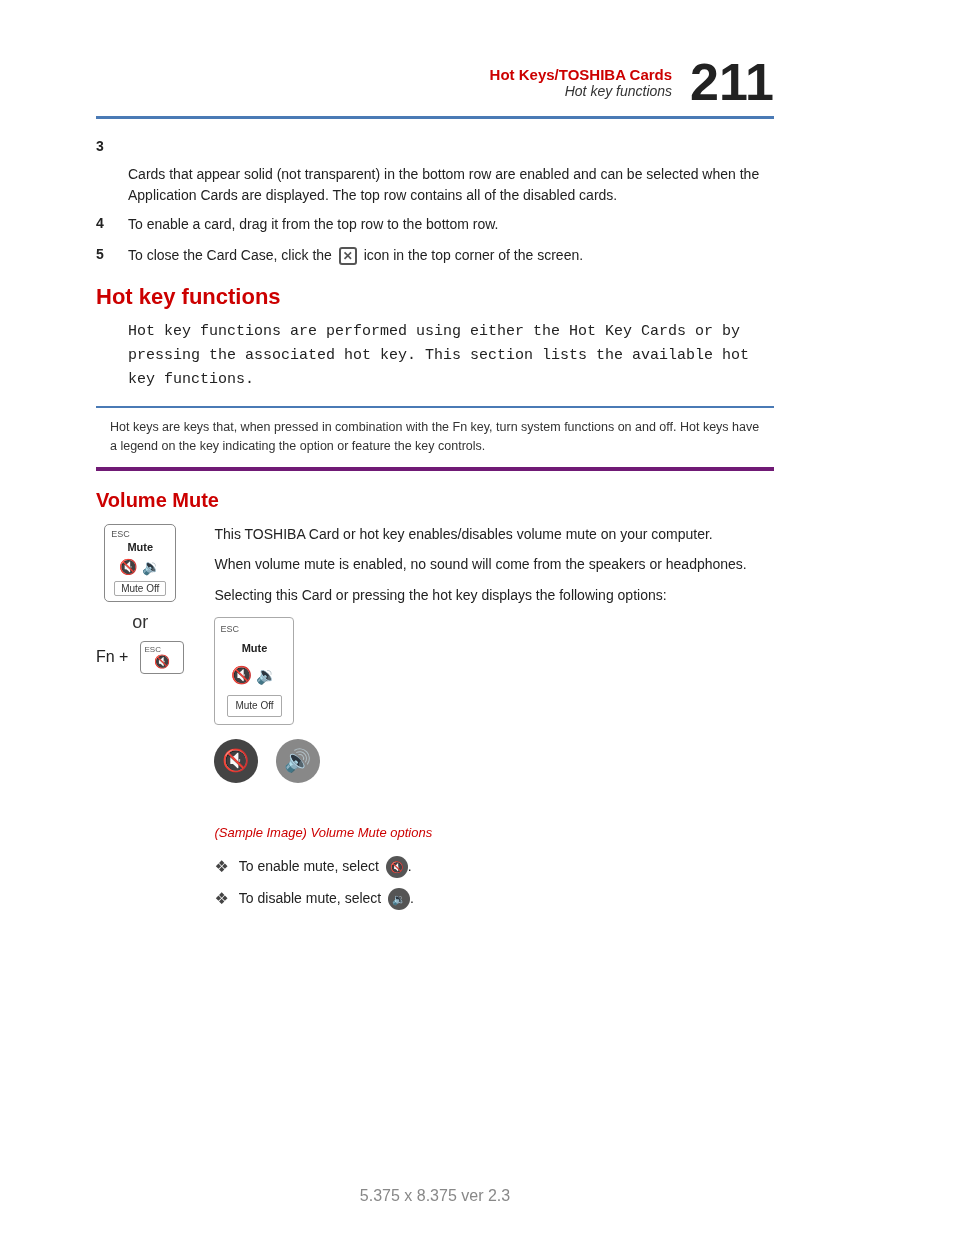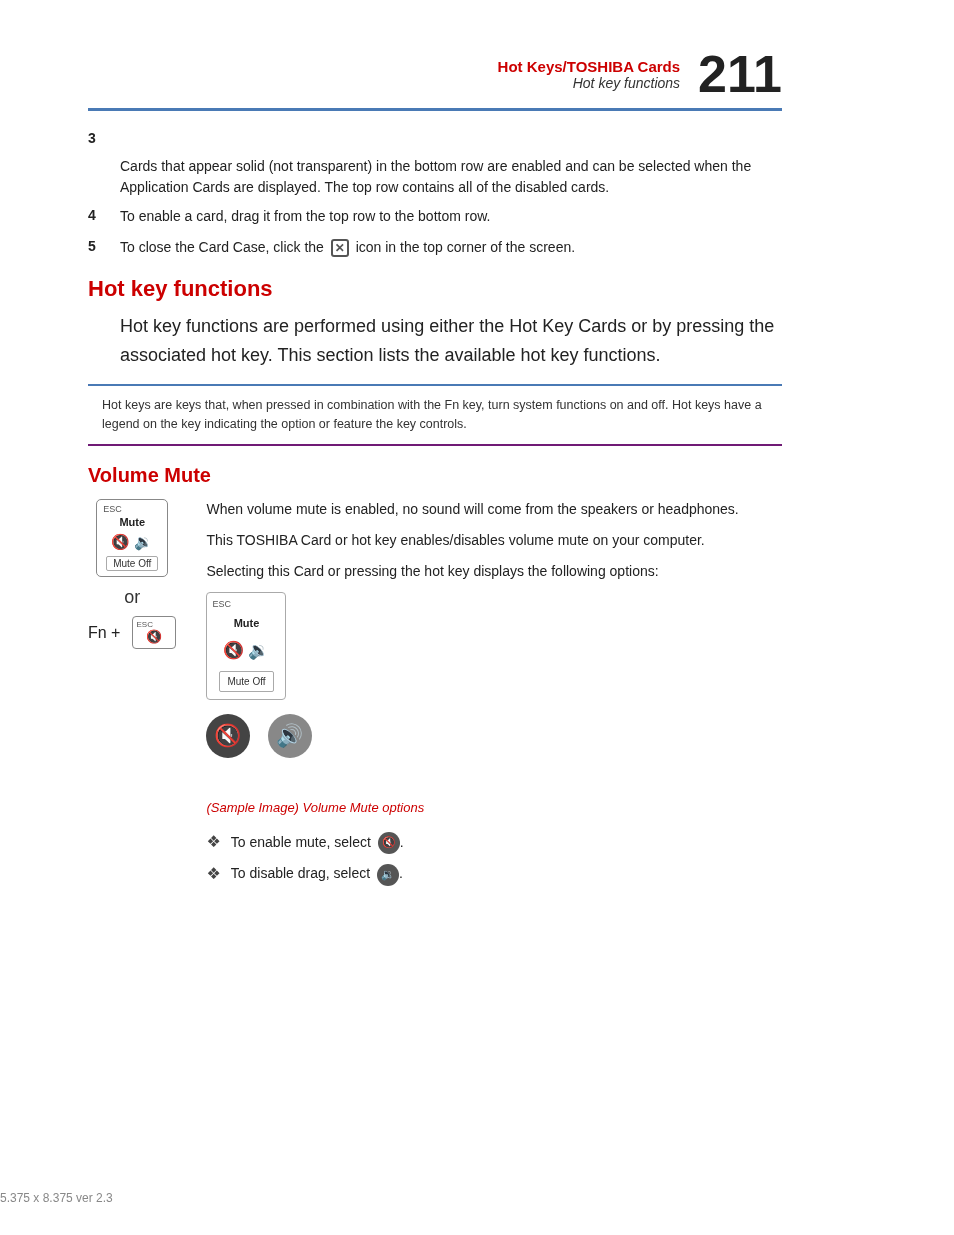--- a/index.html
+++ b/index.html
@@ -8,21 +8,21 @@
       font-family: Arial, Helvetica, sans-serif;
       font-size: 14px;
       color: #222;
       width: 954px;
       min-height: 1235px;
     }
     .page {
       width: 870px;
       min-height: 1235px;
       background: #fff;
-      padding: 8px;
+      padding: 16px;
       position: relative;
     }
     
     .page-header {
       display: flex;
       justify-content: flex-end;
       align-items: flex-end;
       padding: 40px 80px 0 80px;
       margin-bottom: 4px;
     }
@@ -91,29 +91,30 @@
     }
     
     .section-heading {
       color: #cc0000;
       font-size: 22px;
       font-weight: bold;
       margin: 18px 0 10px 0;
     }
     .section-intro {
       margin-left: 32px;
-      font-size: 18px;
+      font-size: 15px;
       line-height: 1.6;
       margin-bottom: 14px;
       color: #222;
+      font-family: Liberation Mono, monospace;
     }
     
     .note-box {
       border-top: 2px solid #4a7ab5;
-      border-bottom: 2px solid #701a75;
+      border-bottom: 4px solid #701a75;
       margin: 10px 0 18px 0;
       padding: 10px 14px;
       font-size: 12.5px;
       line-height: 1.55;
       color: #333;
     }
     
     .sub-section-heading {
       color: #cc0000;
       font-size: 20px;
@@ -294,22 +295,22 @@
       color: #fff;
       font-size: 11px;
       vertical-align: middle;
       margin-left: 3px;
     }
     
     .page-footer {
       position: absolute;
       bottom: 30px;
       left: 0; right: 0;
-      text-align: left;
-      font-size: 12px;
+      text-align: center;
+      font-size: 16px;
       color: #888;
     }
   </style>
 </head>
 <body>
 <div class="page">
 
   <div class="page-header">
     <div class="header-right">
       <div class="header-text-block">
@@ -369,22 +370,22 @@
           <span class="fn-label">Fn +</span>
           <span class="fn-plus"></span>
           <div class="fn-key-box">
             <span class="fn-key-esc">ESC</span>
             <span class="fn-key-icon">🔇</span>
           </div>
         </div>
       </div>
 
       <div class="vol-text-col">
+        <p>This TOSHIBA Card or hot key enables/disables volume mute on your computer.</p>
         <p>When volume mute is enabled, no sound will come from the speakers or headphones.</p>
-        <p>This TOSHIBA Card or hot key enables/disables volume mute on your computer.</p>
         <p>Selecting this Card or pressing the hot key displays the following options:</p>
 
         <div class="big-card-box">
           <span class="bc-esc">ESC</span>
           <span class="bc-mute">Mute</span>
           <span class="bc-icons">🔇 🔉</span>
           <span class="bc-muteoff">Mute Off</span>
         </div>
 
         <div class="icon-row">
@@ -397,21 +398,21 @@
         <div class="bullet-item">
           <span class="bullet-diamond">❖</span>
           <span>
             <span>To enable mute, select</span>
             <span class="inline-icon">🔇</span><span>.</span>
           </span>
         </div>
         <div class="bullet-item">
           <span class="bullet-diamond">❖</span>
           <span>
-            <span>To disable drag, select</span>
+            <span>To disable mute, select</span>
             <span class="inline-icon">🔉</span><span>.</span>
           </span>
         </div>
       </div>
     </div>
 
   </div>
 
   <div class="page-footer">
     <span>5.375 x 8.375 ver 2.3</span>

